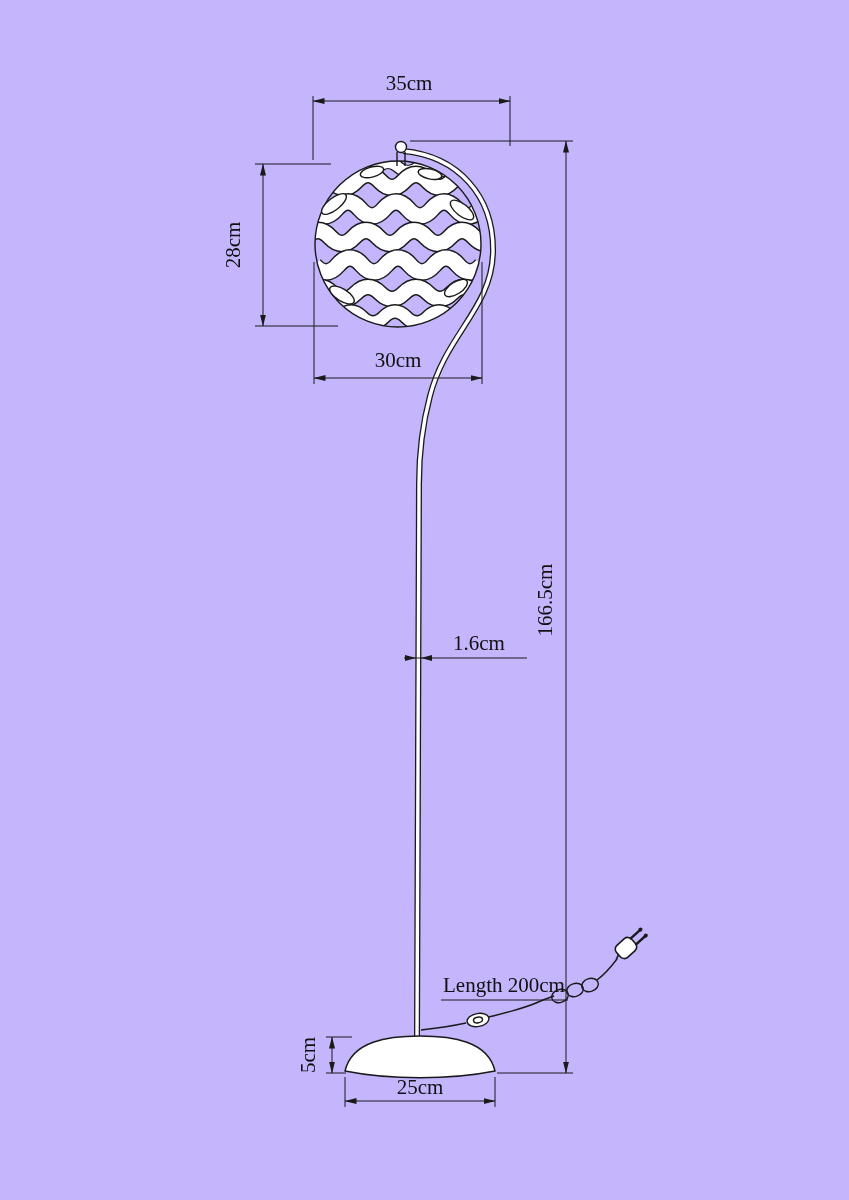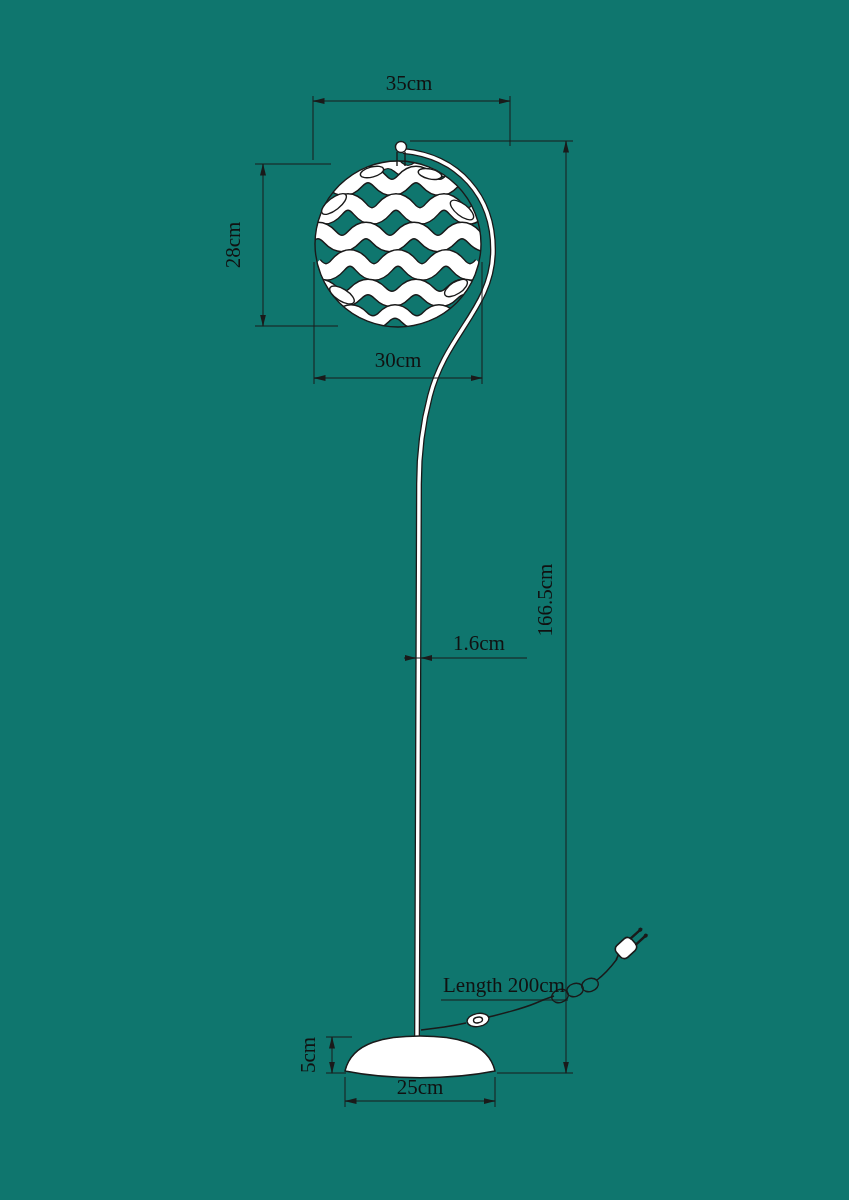--- a/index.html
+++ b/index.html
@@ -1,16 +1,16 @@
 <!DOCTYPE html>
 <html><head>
 <meta charset="utf-8">
 <style>
   html,body{margin:0;padding:0;background:#ffffff;}
-  .canvas{position:relative;width:849px;height:1200px;background:#0f766e;overflow:hidden;}
+  .canvas{position:relative;width:849px;height:1200px;background:#c4b5fd;overflow:hidden;}
   svg{position:absolute;left:0;top:0;}
   .dim{stroke:#1a1a1a;stroke-width:1;fill:none;}
   .thin{stroke:#1a1a1a;stroke-width:1.4;fill:none;}
   .outline{stroke:#1a1a1a;stroke-width:1.4;fill:#ffffff;}
   .rib-b{stroke:#1a1a1a;fill:none;}
   .rib-w{stroke:#ffffff;fill:none;}
   text{font-family:"Liberation Serif","DejaVu Serif",serif;font-size:21px;fill:#111111;}
   .lbl{text-anchor:middle;}
 </style>
 </head>

